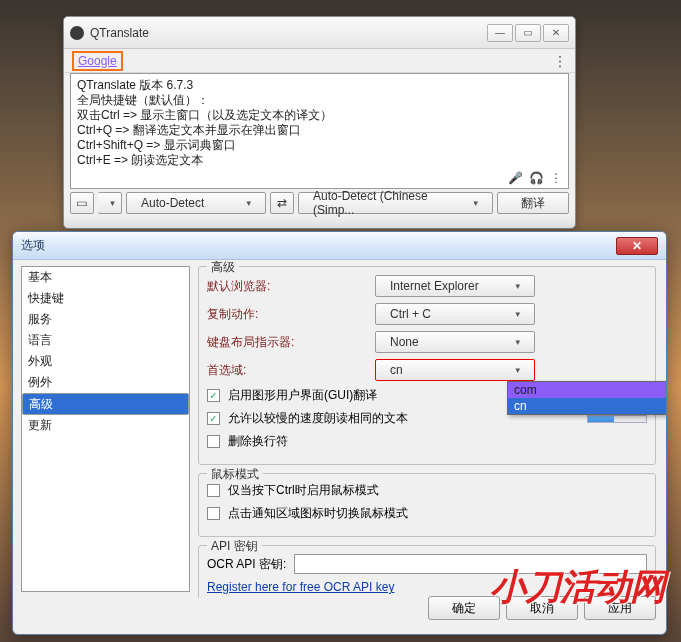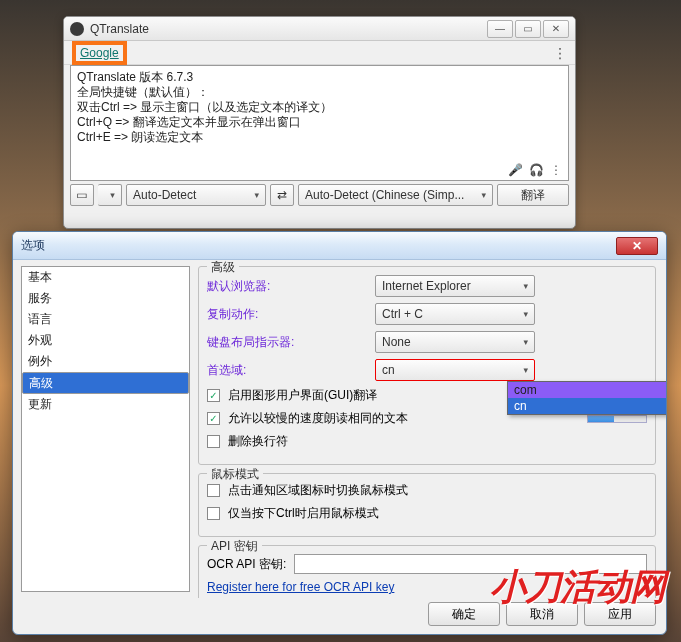--- a/index.html
+++ b/index.html
@@ -1,58 +1,58 @@
 <!DOCTYPE html>
 <html><head>
 <meta charset="utf-8">
 <style>
 * { box-sizing: border-box; margin: 0; padding: 0; font-family: "Microsoft YaHei", "SimSun", Tahoma, sans-serif; font-size: 12px; }
 body { background: linear-gradient(180deg, #3a3530 0%, #8a6a4a 35%, #d89858 60%, #5a4538 100%); width: 681px; height: 642px; position: relative; overflow: hidden; }
 
 
 .win-main { position: absolute; left: 63px; top: 16px; width: 513px; height: 213px; background: #f0f0f0; border: 1px solid #8e8e8e; border-radius: 5px; box-shadow: 0 2px 10px rgba(0,0,0,.3); overflow: hidden; }
-.titlebar { height: 24px; background: linear-gradient(#fafafa,#e6e6e6); display: flex; align-items: center; padding: 0 6px; border-bottom: 1px solid #c8c8c8; }
+.titlebar { height: 32px; background: linear-gradient(#fafafa,#e6e6e6); display: flex; align-items: center; padding: 0 6px; border-bottom: 1px solid #c8c8c8; }
 .titlebar .appicon { width: 14px; height: 14px; border-radius: 50%; background: #3a3a3a; margin-right: 6px; }
 .titlebar .title { flex: 1; color: #333; }
 .win-btn { width: 26px; height: 18px; margin-left: 2px; border: 1px solid #b0b0b0; background: linear-gradient(#fdfdfd,#eaeaea); border-radius: 2px; display: flex; align-items: center; justify-content: center; font-size: 10px; color: #555; }
 .toolbar-top { height: 24px; display: flex; align-items: center; padding: 0 8px; border-bottom: 1px solid #d8d8d8; gap: 6px; }
-.google-link { color: #0f766e; text-decoration: underline; border: 4px solid #f97316; padding: 1px 4px; }
+.google-link { color: #8b5cf6; text-decoration: underline; border: 2px solid #f97316; padding: 1px 4px; }
 .menu-dots { margin-left: auto; font-size: 14px; color: #555; }
 .textarea-wrap { position: relative; background: #fff; border: 1px solid #9a9a9a; margin: 0 6px; height: 116px; padding: 4px 6px; overflow: hidden; }
 .textarea-wrap .line { color: #222; line-height: 15px; white-space: nowrap; }
 .ta-icons { position: absolute; right: 6px; bottom: 3px; display: flex; gap: 6px; color: #555; font-size: 14px; }
 .toolbar-bottom { display: flex; align-items: center; gap: 4px; padding: 3px 6px; }
-.sel, .btn { height: 22px; border: 1px solid #9a9a9a; background: linear-gradient(#fdfdfd,#e8e8e8); border-radius: 2px; display: flex; align-items: center; justify-content: space-between; padding: 0 6px; color: #333; }
+.sel, .btn { height: 22px; border: 1px solid #9a9a9a; background: linear-gradient(#fdfdfd,#e8e8e8); border-radius: 2px; display: flex; align-items: center; justify-content: space-between; padding: 0 14px; color: #333; }
 .sel .caret { margin-left: 6px; font-size: 9px; color: #555; }
 .iconbtn { width: 24px; justify-content: center; padding: 0; }
 
 
 .win-opts { position: absolute; left: 12px; top: 231px; width: 655px; height: 404px; background: #f0f0f0; border: 1px solid #5a7fa6; border-radius: 6px; box-shadow: 0 4px 20px rgba(0,0,0,.4); overflow: hidden; }
 .opts-title { height: 28px; background: linear-gradient(#f7fbff,#dceaf9 45%,#c7dcf3); display: flex; align-items: center; padding: 0 8px; border-bottom: 1px solid #a9c2de; }
 .opts-title .title { flex: 1; color: #1f3a5f; }
 .close-btn { width: 42px; height: 18px; background: linear-gradient(#e57373,#c93434); border: 1px solid #8f2020; border-radius: 2px; color: #fff; display: flex; align-items: center; justify-content: center; font-weight: bold; }
 .opts-body { display: flex; height: calc(100% - 28px - 36px); }
 .listbox { width: 169px; margin: 6px 0 6px 8px; background: #fff; border: 1px solid #9a9a9a; overflow: hidden; }
 .listbox .item { padding: 2px 6px; color: #222; }
 .listbox .item.sel { background: #2f6fd4; color: #fff; }
 .panel { flex: 1; padding: 6px 10px 6px 8px; overflow: hidden; }
 .group { border: 1px solid #c0c0c0; border-radius: 3px; padding: 8px; margin-bottom: 8px; position: relative; }
 .group-legend { position: absolute; top: -8px; left: 8px; background: #f0f0f0; padding: 0 4px; color: #333; }
 .row { display: flex; align-items: center; margin-bottom: 6px; gap: 8px; }
-.row .lbl { width: 160px; color: #6d28d9; }
+.row .lbl { width: 160px; color: #7f1d1d; }
 .row .sel { flex: 1; max-width: 160px; }
 .cb { width: 13px; height: 13px; border: 1px solid #888; background: #fff; display: inline-flex; align-items: center; justify-content: center; font-size: 10px; color: #2a6; }
 .dropdown-open { position: absolute; background: #8b5cf6; border: 1px solid #666; box-shadow: 2px 2px 4px rgba(0,0,0,.3); z-index: 10; }
 .dropdown-open .opt { padding: 1px 6px; color: #222; }
 .dropdown-open .opt.hi { background: #2f6fd4; color: #fff; }
 .progress { width: 60px; height: 8px; background: #e8e8e8; border: 1px solid #aac; position: relative; }
 .progress .bar { position: absolute; left: 0; top: 0; bottom: 0; width: 45%; background: linear-gradient(#6fb7ff,#3a8de0); }
 .textinput { flex: 1; height: 20px; border: 1px solid #9a9a9a; background: #fff; padding: 0 4px; }
 .link { color: #0b3db4; text-decoration: underline; }
-.btn-row { position: absolute; bottom: 8px; right: 10px; display: flex; gap: 6px; }
+.btn-row { position: absolute; bottom: 14px; right: 10px; display: flex; gap: 6px; }
 .dlg-btn { width: 72px; height: 24px; border: 1px solid #9a9a9a; background: linear-gradient(#fdfdfd,#e4e4e4); border-radius: 3px; display: flex; align-items: center; justify-content: center; }
 
 .watermark { position: absolute; right: 16px; bottom: 30px; text-align: right; pointer-events: none; }
 .watermark .big { font-size: 36px; font-weight: 900; color: #e02020; font-style: italic; letter-spacing: -1px; text-shadow: 1px 1px 0 #fff; }
 .watermark .url { font-size: 14px; color: #e02020; font-weight: bold; }
 </style>
 </head>
 <body>
 
 <div class="win-main">
@@ -66,20 +66,21 @@
   <div class="toolbar-top">
     <a class="google-link">Google</a>
     <span class="menu-dots">⋮</span>
   </div>
   <div class="textarea-wrap">
     <div class="line">QTranslate 版本 6.7.3</div>
     <div class="line"></div>
     <div class="line">全局快捷键（默认值）：</div>
     <div class="line">双击Ctrl =&gt; 显示主窗口（以及选定文本的译文）</div>
     <div class="line">Ctrl+Q =&gt; 翻译选定文本并显示在弹出窗口</div>
+    <div class="line">Ctrl+Shift+Q =&gt; 显示词典窗口</div>
     <div class="line">Ctrl+E =&gt; 朗读选定文本</div>
     <div class="ta-icons">
       <span>🎤</span>
       <span>🎧</span>
       <span>⋮</span>
     </div>
   </div>
   <div class="toolbar-bottom">
     <div class="sel iconbtn">
         <span>▭</span>
@@ -105,20 +106,21 @@
 </div>
 
 <div class="win-opts">
   <div class="opts-title">
     <div class="title">选项</div>
     <div class="close-btn">✕</div>
   </div>
   <div class="opts-body">
     <div class="listbox">
       <div class="item">基本</div>
+      <div class="item">快捷键</div>
       <div class="item">服务</div>
       <div class="item">语言</div>
       <div class="item">外观</div>
       <div class="item">例外</div>
       <div class="item sel">高级</div>
       <div class="item">更新</div>
     </div>
     <div class="panel">
 
       <div class="group">
@@ -170,25 +172,25 @@
         <div class="row">
           <span class="cb"></span>
           <span>删除换行符</span>
         </div>
       </div>
 
       <div class="group">
         <div class="group-legend">鼠标模式</div>
         <div class="row">
           <span class="cb"></span>
+          <span>仅当按下Ctrl时启用鼠标模式</span>
+        </div>
+        <div class="row">
+          <span class="cb"></span>
           <span>点击通知区域图标时切换鼠标模式</span>
-        </div>
-        <div class="row">
-          <span class="cb"></span>
-          <span>仅当按下Ctrl时启用鼠标模式</span>
         </div>
       </div>
 
       <div class="group">
         <div class="group-legend">API 密钥</div>
         <div class="row">
           <span>OCR API 密钥:</span>
           <input class="textinput" style="">
         </div>
         <div class="row">

